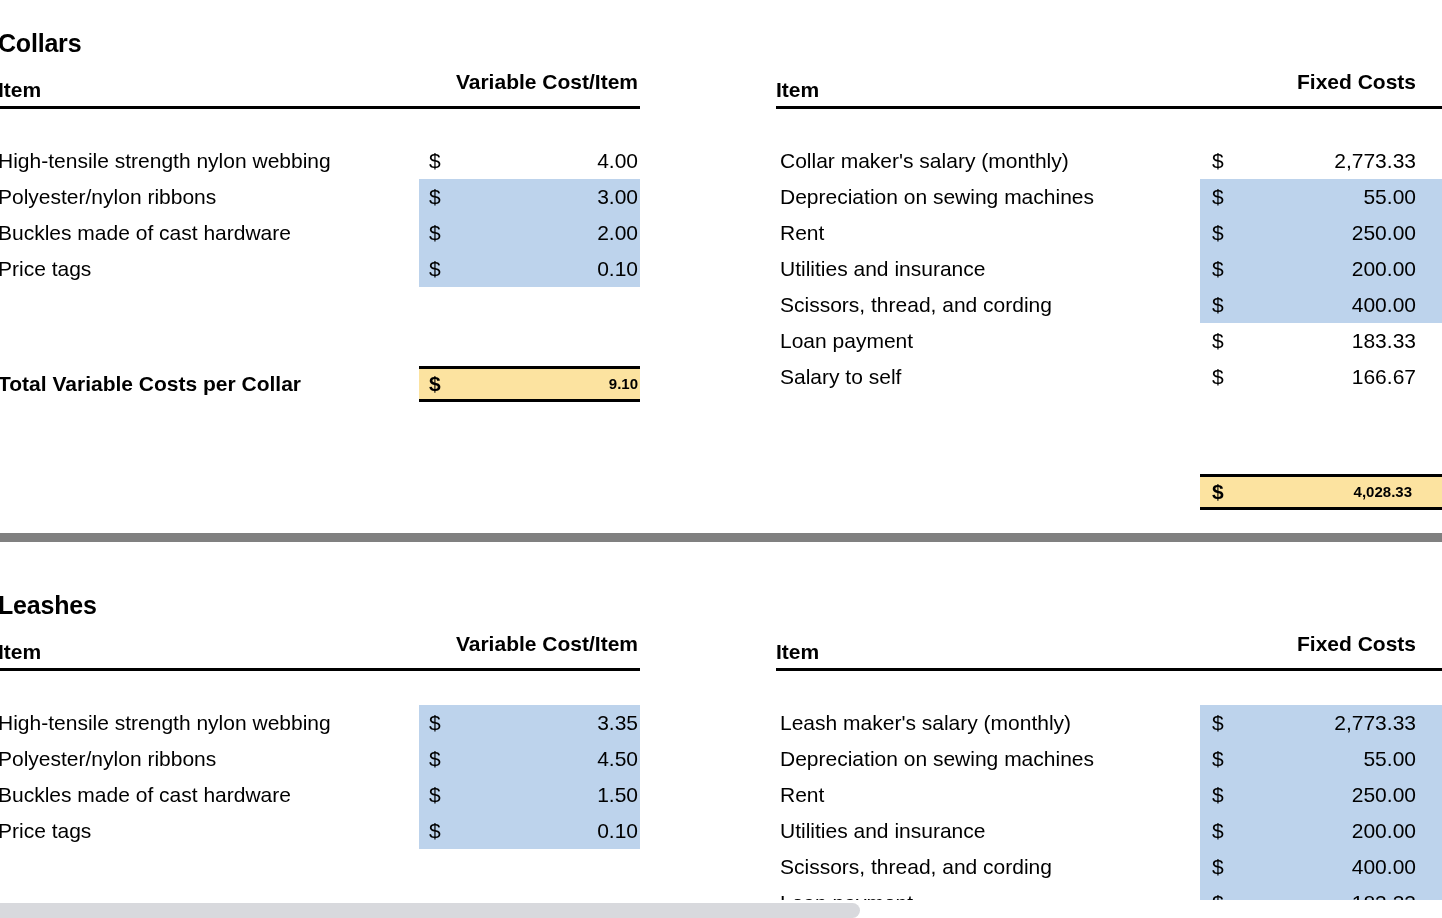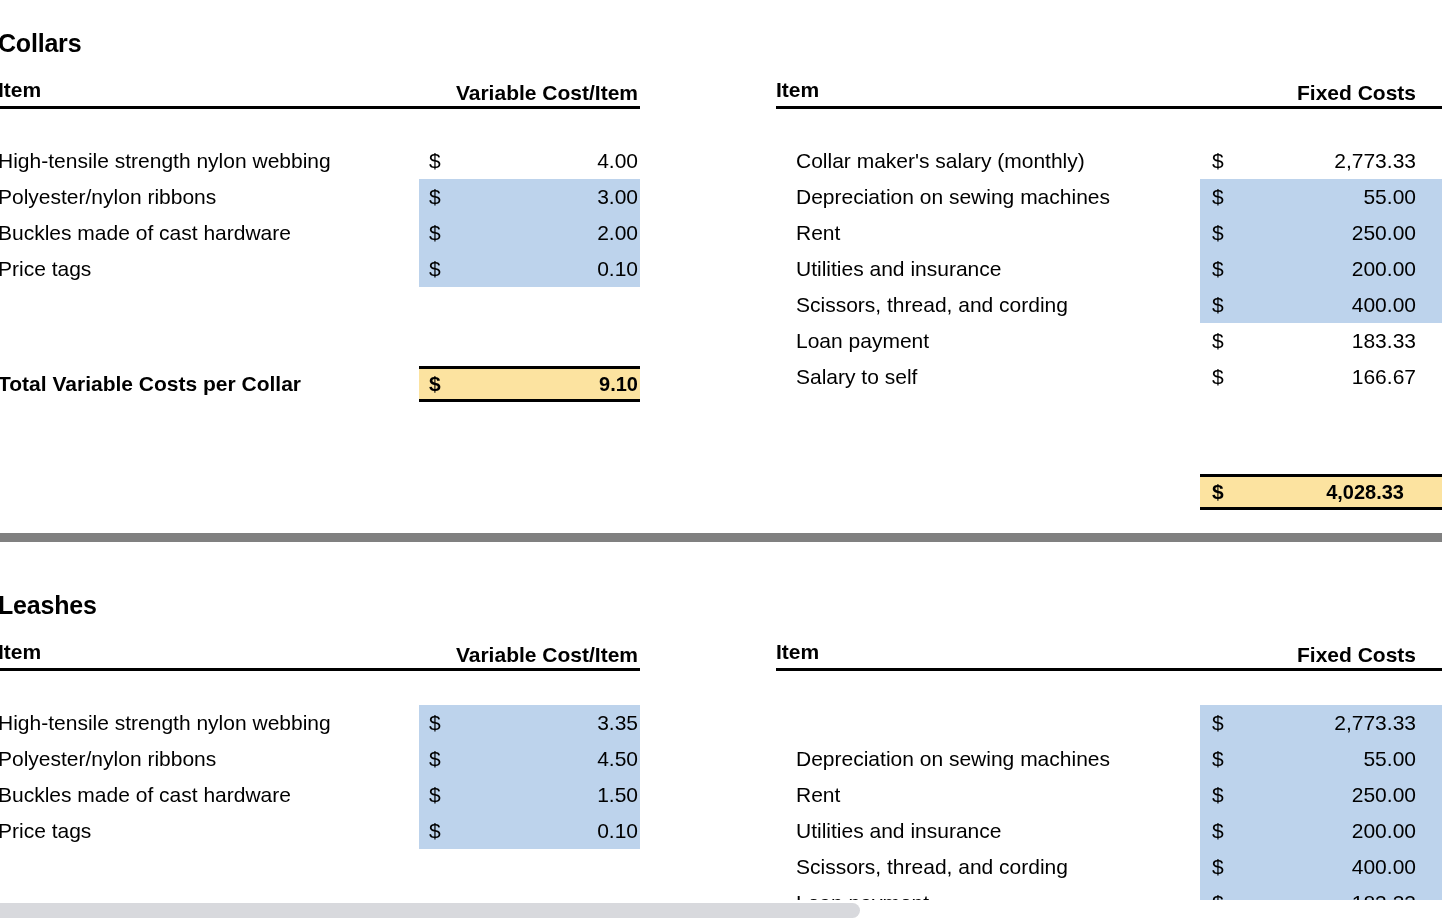--- a/index.html
+++ b/index.html
@@ -49,39 +49,39 @@
     position: relative;
     height: 34px;
     border-bottom: 3px solid #000000;
   }
   .hdr-item {
     position: absolute; left: 0; bottom: 4px;
     font-size: 21px; font-weight: bold;
     line-height: 24px; white-space: nowrap;
   }
   .hdr-value {
-    position: absolute; bottom: 1px;
+    position: absolute; bottom: 12px;
     font-size: 21px; font-weight: bold;
     line-height: 24px; white-space: nowrap;
   }
   .panel.left  .hdr-value { right: 2px; }
   .panel.right .hdr-value { right: 28px; }
 
   
   .rows { position: relative; }
   .row {
     position: relative;
     height: 36px;
   }
   .row .label {
     position: absolute; left: 0; top: 0;
     height: 36px; line-height: 36px;
     font-size: 21px; white-space: nowrap;
   }
-  .panel.right .row .label { left: 20px; text-align: center; }
+  .panel.right .row .label { left: 4px; text-align: center; }
 
   .row .amount-cell {
     position: absolute; top: 0;
     height: 36px;
   }
   .panel.left  .row .amount-cell { left: 421px; width: 221px; }
   .panel.right .row .amount-cell { left: 424px; width: 244px; }
 
   .row .amount-cell.hl { background: #bdd3ec; }
 
@@ -129,24 +129,24 @@
   .total-cell .cur {
     position: absolute; top: 0; left: 10px;
     height: 30px; line-height: 30px;
     font-size: 21px; font-weight: bold;
   }
   .panel.right .total-cell .cur { left: 12px; }
 
   .total-cell .num {
     position: absolute; top: 0;
     height: 30px; line-height: 30px;
-    font-size: 20px; font-weight: bold;
+    font-size: 15px; font-weight: bold;
   }
   .panel.left  .total-cell .num { right: 2px; }
-  .panel.right .total-cell .num { right: 40px; }
+  .panel.right .total-cell .num { right: 32px; }
 
   
   .separator {
     position: absolute;
     left: 0; width: 1442px;
     background: #808080;
   }
 
   
   .hscroll {
@@ -318,20 +318,21 @@
               </div>
             </div>
           </div>
           <div class="panel right">
             <div class="hdr-row">
               <div class="hdr-item">Item</div>
               <div class="hdr-value">Fixed Costs</div>
             </div>
             <div class="rows" style="top: 34px; position: relative;">
               <div class="row">
+                <div class="label">Leash maker's salary (monthly)</div>
                 <div class="amount-cell hl">
                   <span class="cur">$</span>
                   <span class="num">2,773.33</span>
                 </div>
               </div>
               <div class="row">
                 <div class="label">Depreciation on sewing machines</div>
                 <div class="amount-cell hl">
                   <span class="cur">$</span>
                   <span class="num">55.00</span>

